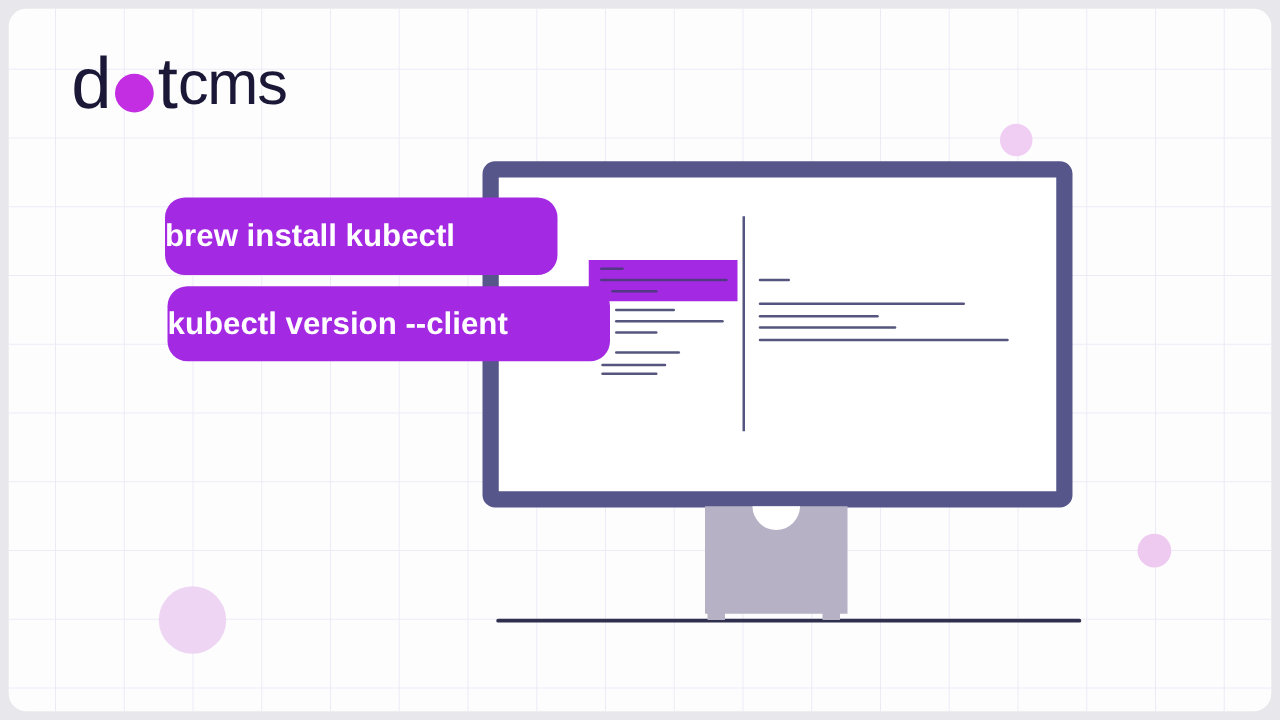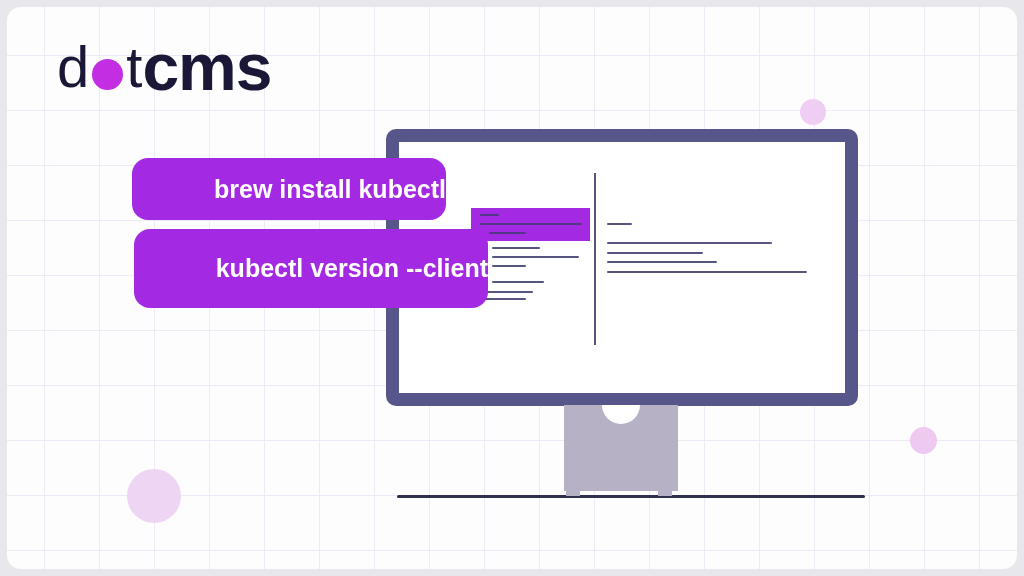--- a/index.html
+++ b/index.html
@@ -16,21 +16,21 @@
     background-image:
       linear-gradient(to right, #edeaf5 1px, transparent 1px),
       linear-gradient(to bottom, #edeaf5 1px, transparent 1px);
     background-size:55px 55px;
     background-position:44px 0;
   }
   
   .logo{position:absolute;left:57px;top:42px;display:flex;align-items:flex-end;color:#1a1836;}
   .logo .lt{font-size:58px;line-height:50px;font-weight:400;}
   .logo .dot{width:31px;height:31px;border-radius:50%;background:#c32ee2;margin:0 3px 2px 3px;}
-  .logo .heavy{font-size:66px;line-height:50px;font-weight:700;letter-spacing:-1px;}
+  .logo .heavy{font-size:49px;line-height:50px;font-weight:400;letter-spacing:-1px;}
   
   .decor{position:absolute;border-radius:50%;}
   .decor.c1{left:800px;top:99px;width:26px;height:26px;background:#f0cef3;}
   .decor.c2{left:910px;top:427px;width:27px;height:27px;background:#eec9f0;}
   .decor.c3{left:127px;top:469px;width:54px;height:54px;background:#eed5f4;}
   
   .monitor{
     position:absolute;left:386px;top:129px;width:472px;height:277px;
     box-sizing:border-box;border:13px solid #57568b;border-radius:10px;background:#ffffff;
   }
@@ -39,26 +39,26 @@
   .stand .notch{position:absolute;left:38px;top:-19px;width:38px;height:38px;border-radius:50%;background:#ffffff;}
   .foot{position:absolute;top:489px;width:14px;height:7px;background:#b6b1c4;}
   .foot.l{left:566px;} .foot.r{left:658px;}
   
   .hl{position:absolute;left:471px;top:208px;width:119px;height:33px;background:#a32ae2;}
   .ln{position:absolute;height:2px;background:#55557f;border-radius:1px;}
   .ln.onhl{background:#3c3c6e;opacity:.8;}
   .vdiv{position:absolute;left:594px;top:173px;width:2px;height:172px;background:#55557f;}
   
   .pill{
-    position:absolute;display:flex;align-items:center;justify-content:flex-end;
+    position:absolute;display:flex;align-items:center;justify-content:flex-start;
     background:#a32ae2;border-radius:16px;color:#ffffff;
     font-weight:700;font-size:25px;white-space:nowrap;
   }
   .pill.p1{left:132px;top:158px;width:314px;height:62px;}
-  .pill.p2{left:134px;top:229px;width:354px;height:79px;}
+  .pill.p2{left:134px;top:229px;width:354px;height:60px;}
   .pill.p3{left:132px;top:300px;width:314px;height:63px;}
 </style>
 </head>
 <body>
 
 <div class="card">
   <div class="stage">
 
     <div class="logo">
       <span class="lt">d</span>

